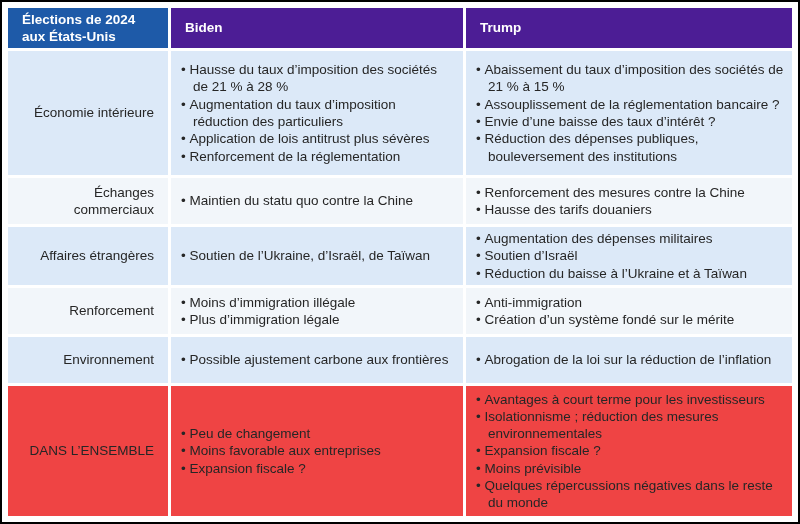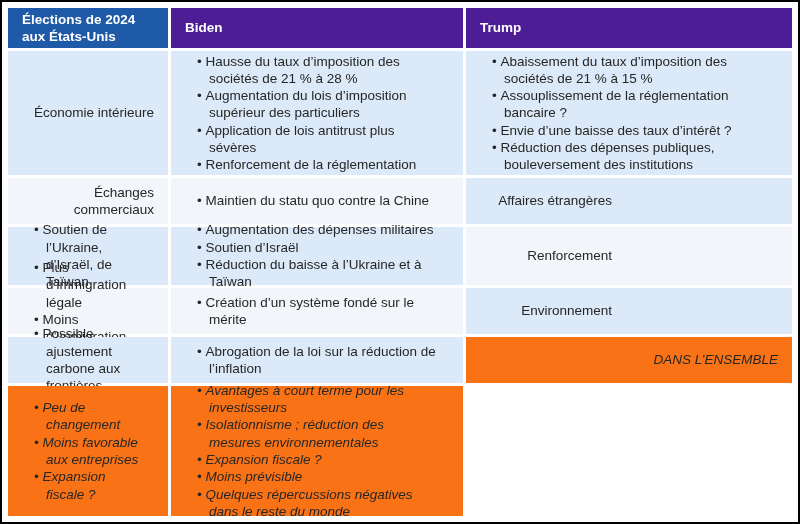--- a/index.html
+++ b/index.html
@@ -37,24 +37,24 @@
     font-weight: bold;
     padding: 0 8px 0 14px;
   }
   .head.topic { background: #1E5AA8; }
   .label { padding: 0 14px 0 14px; text-align: right; }
   .label .lbl { display: block; max-width: 132px; }
   .nw .lbl { white-space: nowrap; max-width: none; }
   .bullets { padding: 6px 8px 6px 10px; }
   .blue  { background: #DCE9F8; }
   .pale  { background: #F2F6FA; }
-  .cream { background: #f97316; font-style: italic; }
+  .cream { background: #ef4444; }
   ul.bl {
     list-style: none;
-    margin: 16px;
+    margin: 0;
     padding: 0;
   }
   ul.bl li {
     padding-left: 12px;
     text-indent: -12px;
   }
   ul.bl li::before { content: "\2022\00a0"; }
 </style>
 </head>
 <body>
@@ -70,40 +70,46 @@
   <div class="cell head">
     <span>Trump</span>
   </div>
 
   <div class="cell label blue">
     <span class="lbl">Économie intérieure</span>
   </div>
   <div class="cell bullets blue">
     <ul class="bl">
       <li>Hausse du taux d’imposition des sociétés de 21&nbsp;% à 28&nbsp;%</li>
-      <li>Augmentation du lois d’imposition supérieur des particuliers</li>
+      <li>Augmentation du taux d’imposition réduction des particuliers</li>
       <li>Application de lois antitrust plus sévères</li>
       <li>Renforcement de la réglementation</li>
     </ul>
   </div>
   <div class="cell bullets blue">
     <ul class="bl">
       <li>Abaissement du taux d’imposition des sociétés de 21&nbsp;% à 15&nbsp;%</li>
       <li>Assouplissement de la réglementation bancaire&nbsp;?</li>
       <li>Envie d’une baisse des taux d’intérêt&nbsp;?</li>
       <li>Réduction des dépenses publiques, bouleversement des institutions</li>
     </ul>
   </div>
 
   <div class="cell label pale">
     <span class="lbl">Échanges commerciaux</span>
   </div>
   <div class="cell bullets pale">
     <ul class="bl">
       <li>Maintien du statu quo contre la Chine</li>
+    </ul>
+  </div>
+  <div class="cell bullets pale">
+    <ul class="bl">
+      <li>Renforcement des mesures contre la Chine</li>
+      <li>Hausse des tarifs douaniers</li>
     </ul>
   </div>
 
   <div class="cell label blue">
     <span class="lbl">Affaires étrangères</span>
   </div>
   <div class="cell bullets blue">
     <ul class="bl">
       <li>Soutien de l’Ukraine, d’Israël, de Taïwan</li>
     </ul>
@@ -114,26 +120,27 @@
       <li>Soutien d’Israël</li>
       <li>Réduction du baisse à l’Ukraine et à Taïwan</li>
     </ul>
   </div>
 
   <div class="cell label pale">
     <span class="lbl">Renforcement</span>
   </div>
   <div class="cell bullets pale">
     <ul class="bl">
+      <li>Moins d’immigration illégale</li>
       <li>Plus d’immigration légale</li>
-      <li>Moins d’immigration illégale</li>
     </ul>
   </div>
   <div class="cell bullets pale">
     <ul class="bl">
+      <li>Anti-immigration</li>
       <li>Création d’un système fondé sur le mérite</li>
     </ul>
   </div>
 
   <div class="cell label blue">
     <span class="lbl">Environnement</span>
   </div>
   <div class="cell bullets blue">
     <ul class="bl">
       <li>Possible ajustement carbone aux frontières</li>

